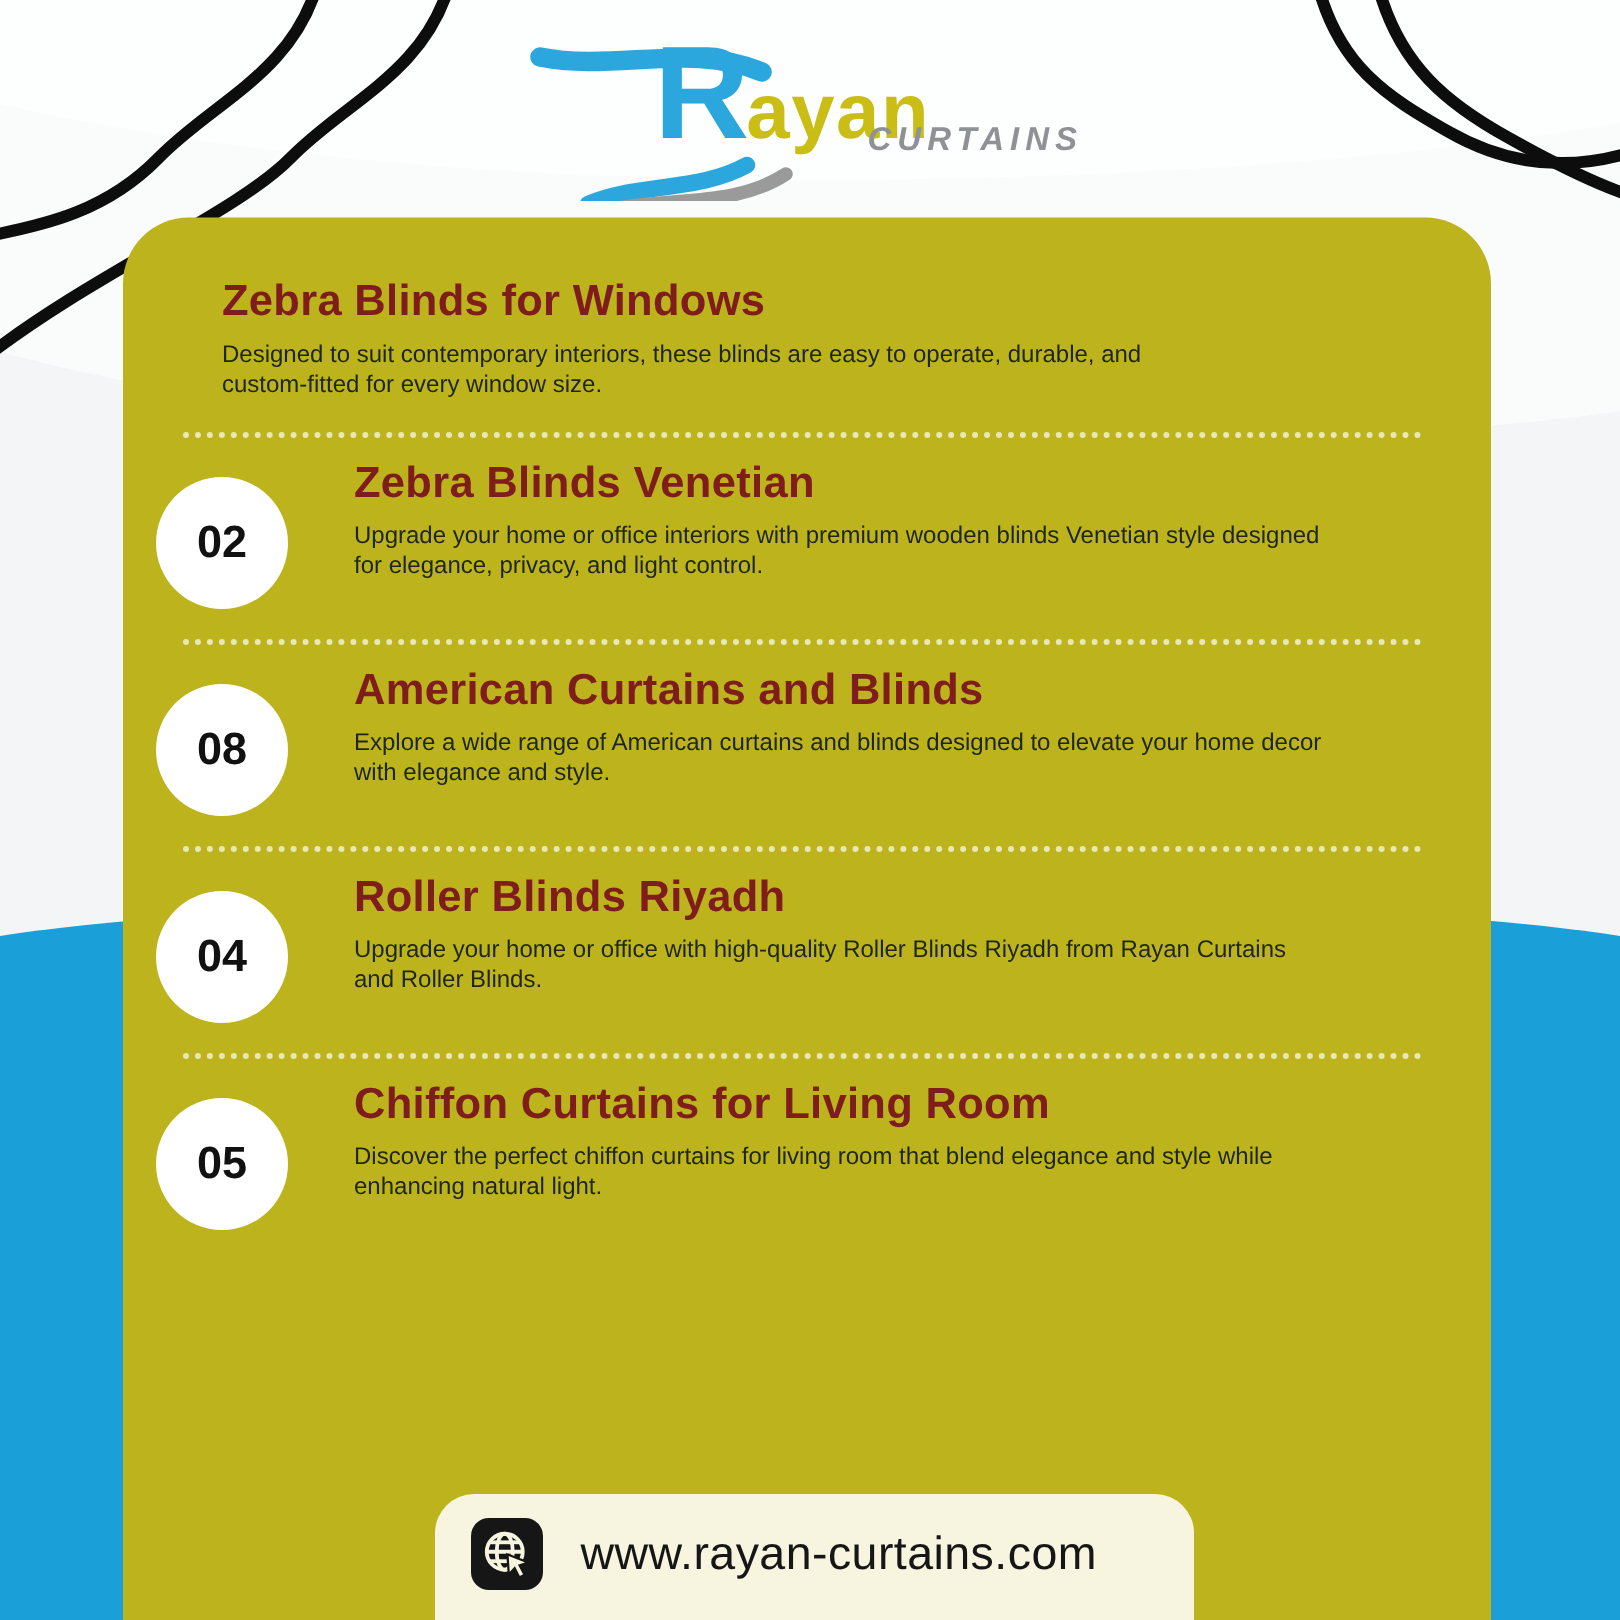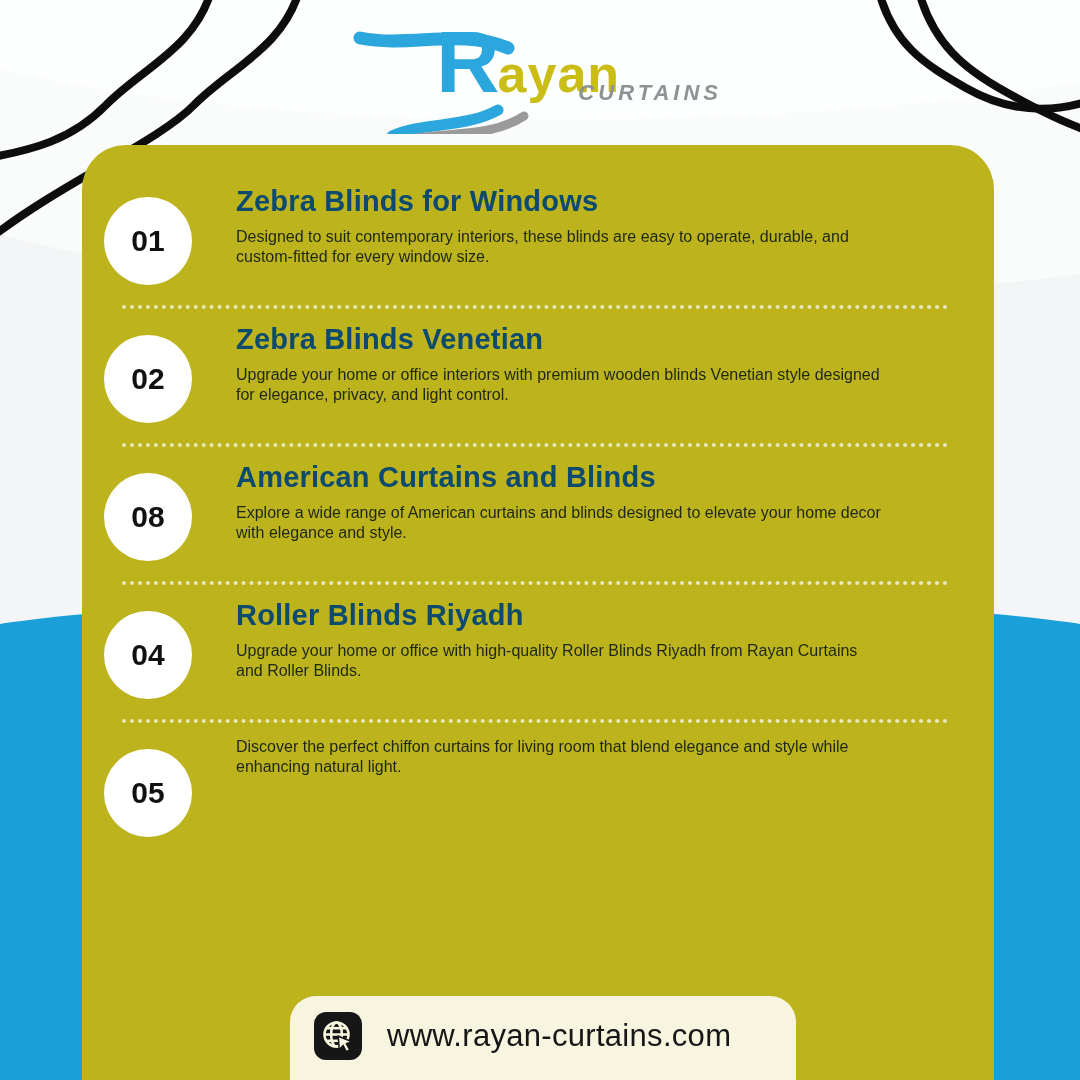--- a/index.html
+++ b/index.html
@@ -64,21 +64,21 @@
     padding:26px 40px 0 22px;
   }
   .item { display:flex; align-items:flex-start; padding:14px 0 20px; }
   .item-circle {
     flex:0 0 auto; width:88px; height:88px; margin-top:12px; background:#ffffff;
     border-radius:50%; display:flex; align-items:center; justify-content:center;
     color:#111111; font-size:30px; font-weight:700;
   }
   .item-text { margin-left:44px; max-width:645px; }
   .item-title {
-    font-size:29px; font-weight:700; color:#0c4a6e; letter-spacing:0.2px;
+    font-size:29px; font-weight:700; color:#7f1d1d; letter-spacing:0.2px;
     margin-bottom:9px;
   }
   .item-desc { font-size:16px; line-height:1.27; color:#1e2617; }
   .separator {
     border-top:4px dotted rgba(255,255,255,0.68);
     margin:0 6px 0 18px; height:0;
   }
 
   
   .url-pill {
@@ -122,21 +122,20 @@
     </svg>
     <div class="wordmark">
       <span class="r">R</span>
         <span class="rest">ayan</span>
     </div>
     <div class="logo-sub">CURTAINS</div>
   </div>
 
   <div class="card">
     <div class="item">
-      <div class="item-circle">01</div>
       <div class="item-text">
         <div class="item-title">Zebra Blinds for Windows</div>
         <div class="item-desc">Designed to suit contemporary interiors, these blinds are easy to operate, durable, and custom-fitted for every window size.</div>
       </div>
     </div>
     <div class="separator"></div>
 
     <div class="item">
       <div class="item-circle">02</div>
       <div class="item-text">
@@ -160,20 +159,21 @@
       <div class="item-text">
         <div class="item-title">Roller Blinds Riyadh</div>
         <div class="item-desc">Upgrade your home or office with high-quality Roller Blinds Riyadh from Rayan Curtains and Roller Blinds.</div>
       </div>
     </div>
     <div class="separator"></div>
 
     <div class="item">
       <div class="item-circle">05</div>
       <div class="item-text">
+        <div class="item-title">Chiffon Curtains for Living Room</div>
         <div class="item-desc">Discover the perfect chiffon curtains for living room that blend elegance and style while enhancing natural light.</div>
       </div>
     </div>
   </div>
 
   <div class="url-pill">
     <div class="globe-badge">
       <svg width="36" height="36" viewBox="0 0 24 24">
         <g fill="none" stroke="#f7f4df" stroke-width="1.7">
           <circle cx="11" cy="11" r="8"></circle>

